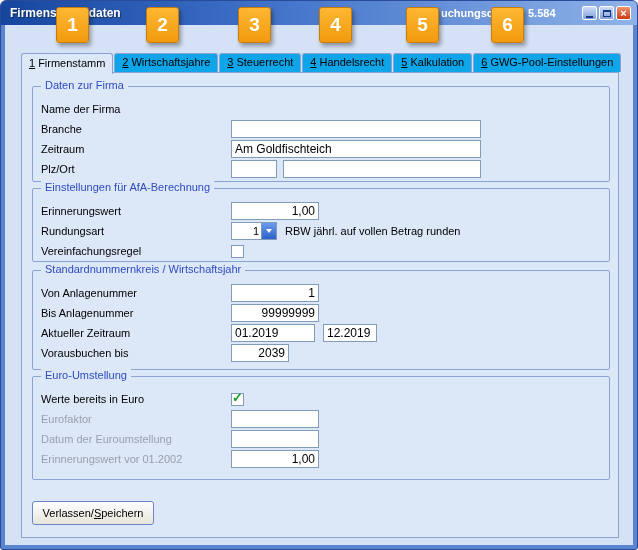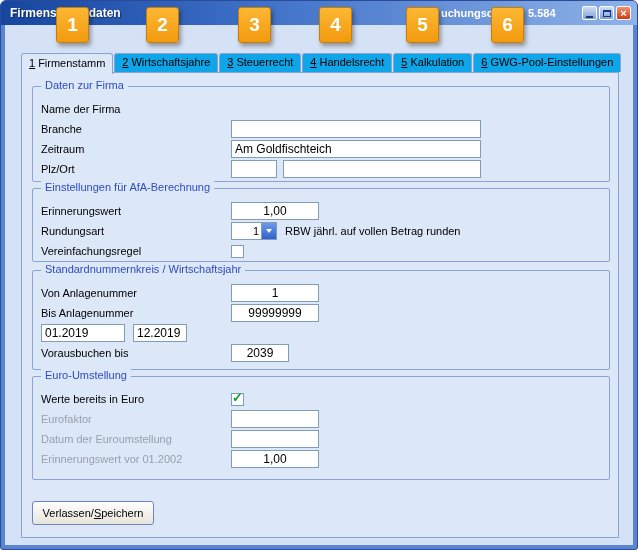--- a/index.html
+++ b/index.html
@@ -51,21 +51,21 @@
   .group-body { position:absolute; top:0; left:0; right:0; bottom:0; padding:12px 0 0 8px; }
   .row { display:flex; align-items:center; height:20px; }
   .lbl { width:190px; font-size:11px; color:#000; }
   .lbl.dim { color:#98a0ac; }
 
   
   input.tbox { height:18px; border:1px solid #7f9db9; background:#fff; font-size:12px;
                padding:0 3px; font-family:"Liberation Sans", sans-serif; color:#000; }
   .w250{width:250px} .w88{width:88px} .w46{width:46px} .w198{width:198px}
   .w84{width:84px} .w54{width:54px} .w58{width:58px}
-  .num{text-align:center}
+  .num{text-align:right}
   .gap{margin-left:6px}
   .gap8{margin-left:8px}
 
   .textbox-focus { width:250px; height:18px; border:1px solid #316ac5; background:#fff;
                    display:flex; align-items:center; padding:0 2px; }
   .textbox-focus .sel { background:#316ac5; color:#fff; font-size:11px; padding:0 2px; }
 
   
   .combo { display:flex; width:46px; height:18px; border:1px solid #7f9db9; background:#fff; }
   .combo-value { flex:1; font-size:11px; text-align:right; padding:2px 2px 0 0; }
@@ -178,20 +178,21 @@
         <div class="group-body">
           <div class="row">
             <span class="lbl">Von Anlagenummer</span>
             <input class="tbox w88 num" value="1" style="">
           </div>
           <div class="row">
             <span class="lbl">Bis Anlagenummer</span>
             <input class="tbox w88 num" value="99999999" style="">
           </div>
           <div class="row">
+            <span class="lbl">Aktueller Zeitraum</span>
             <input class="tbox w84" value="01.2019" style="">
             <input class="tbox w54 gap8" value="12.2019" style="">
           </div>
           <div class="row">
             <span class="lbl">Vorausbuchen bis</span>
             <input class="tbox w58 num" value="2039" style="">
           </div>
         </div>
       </div>
 

